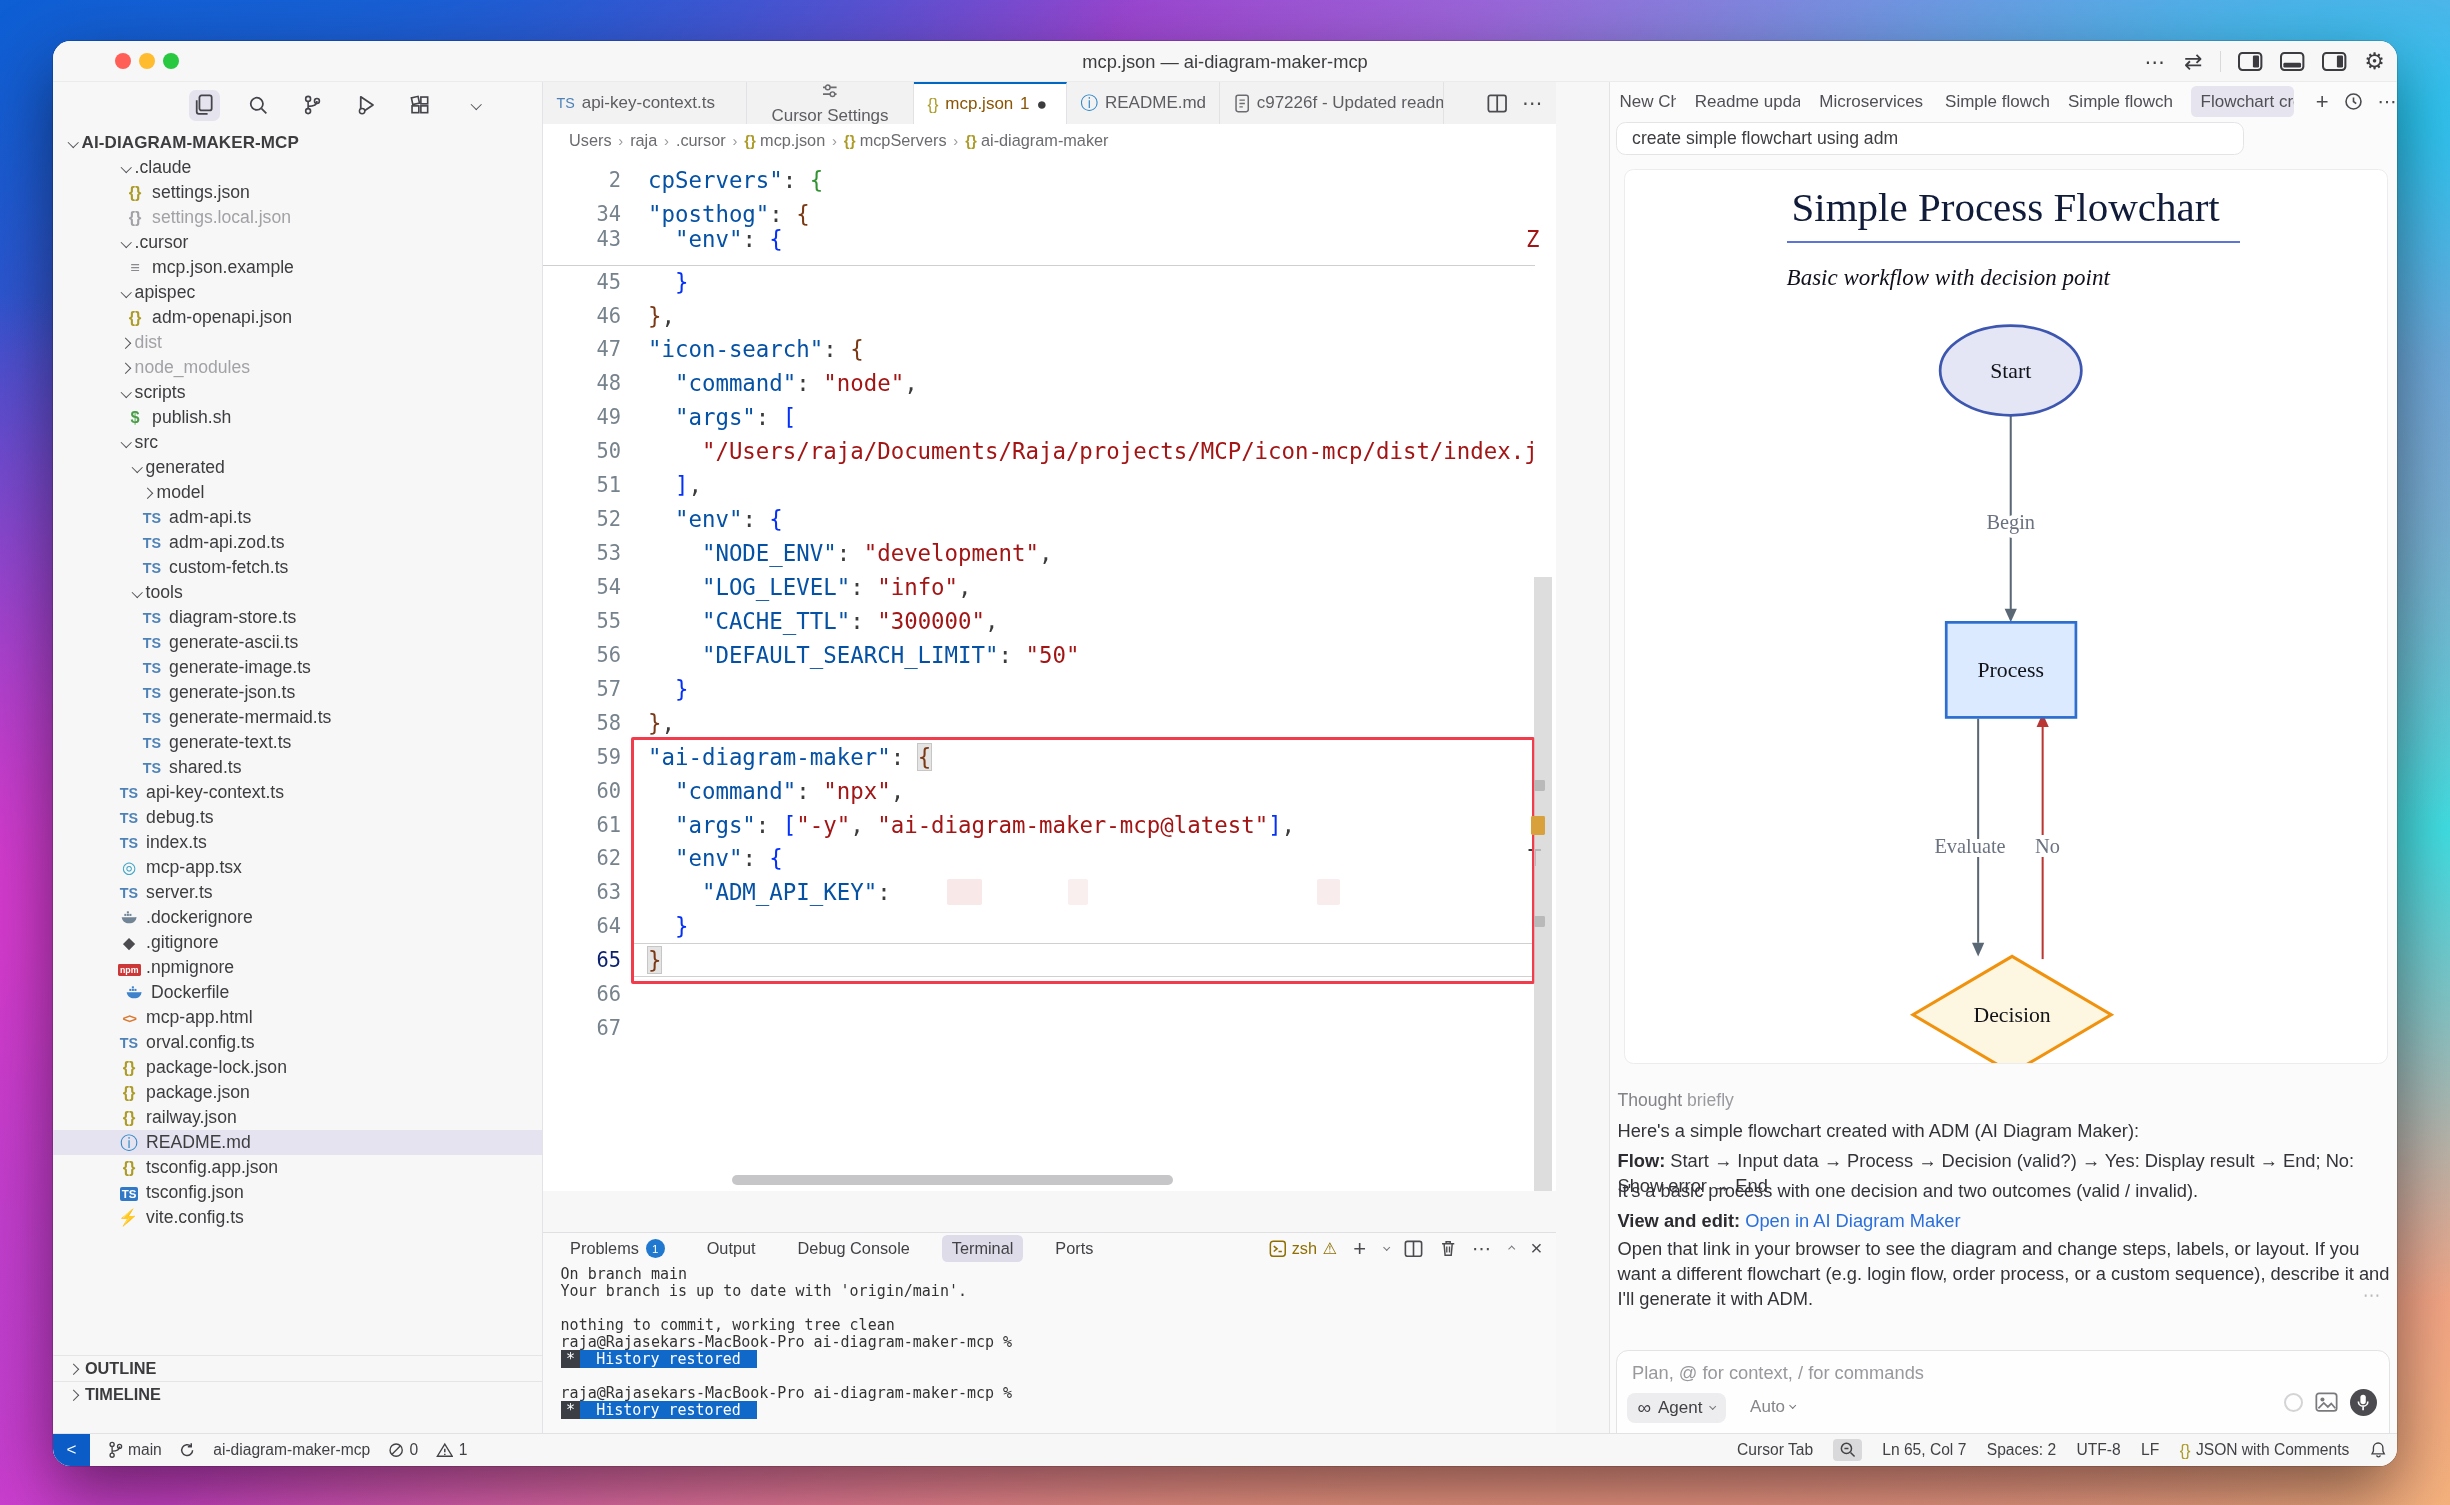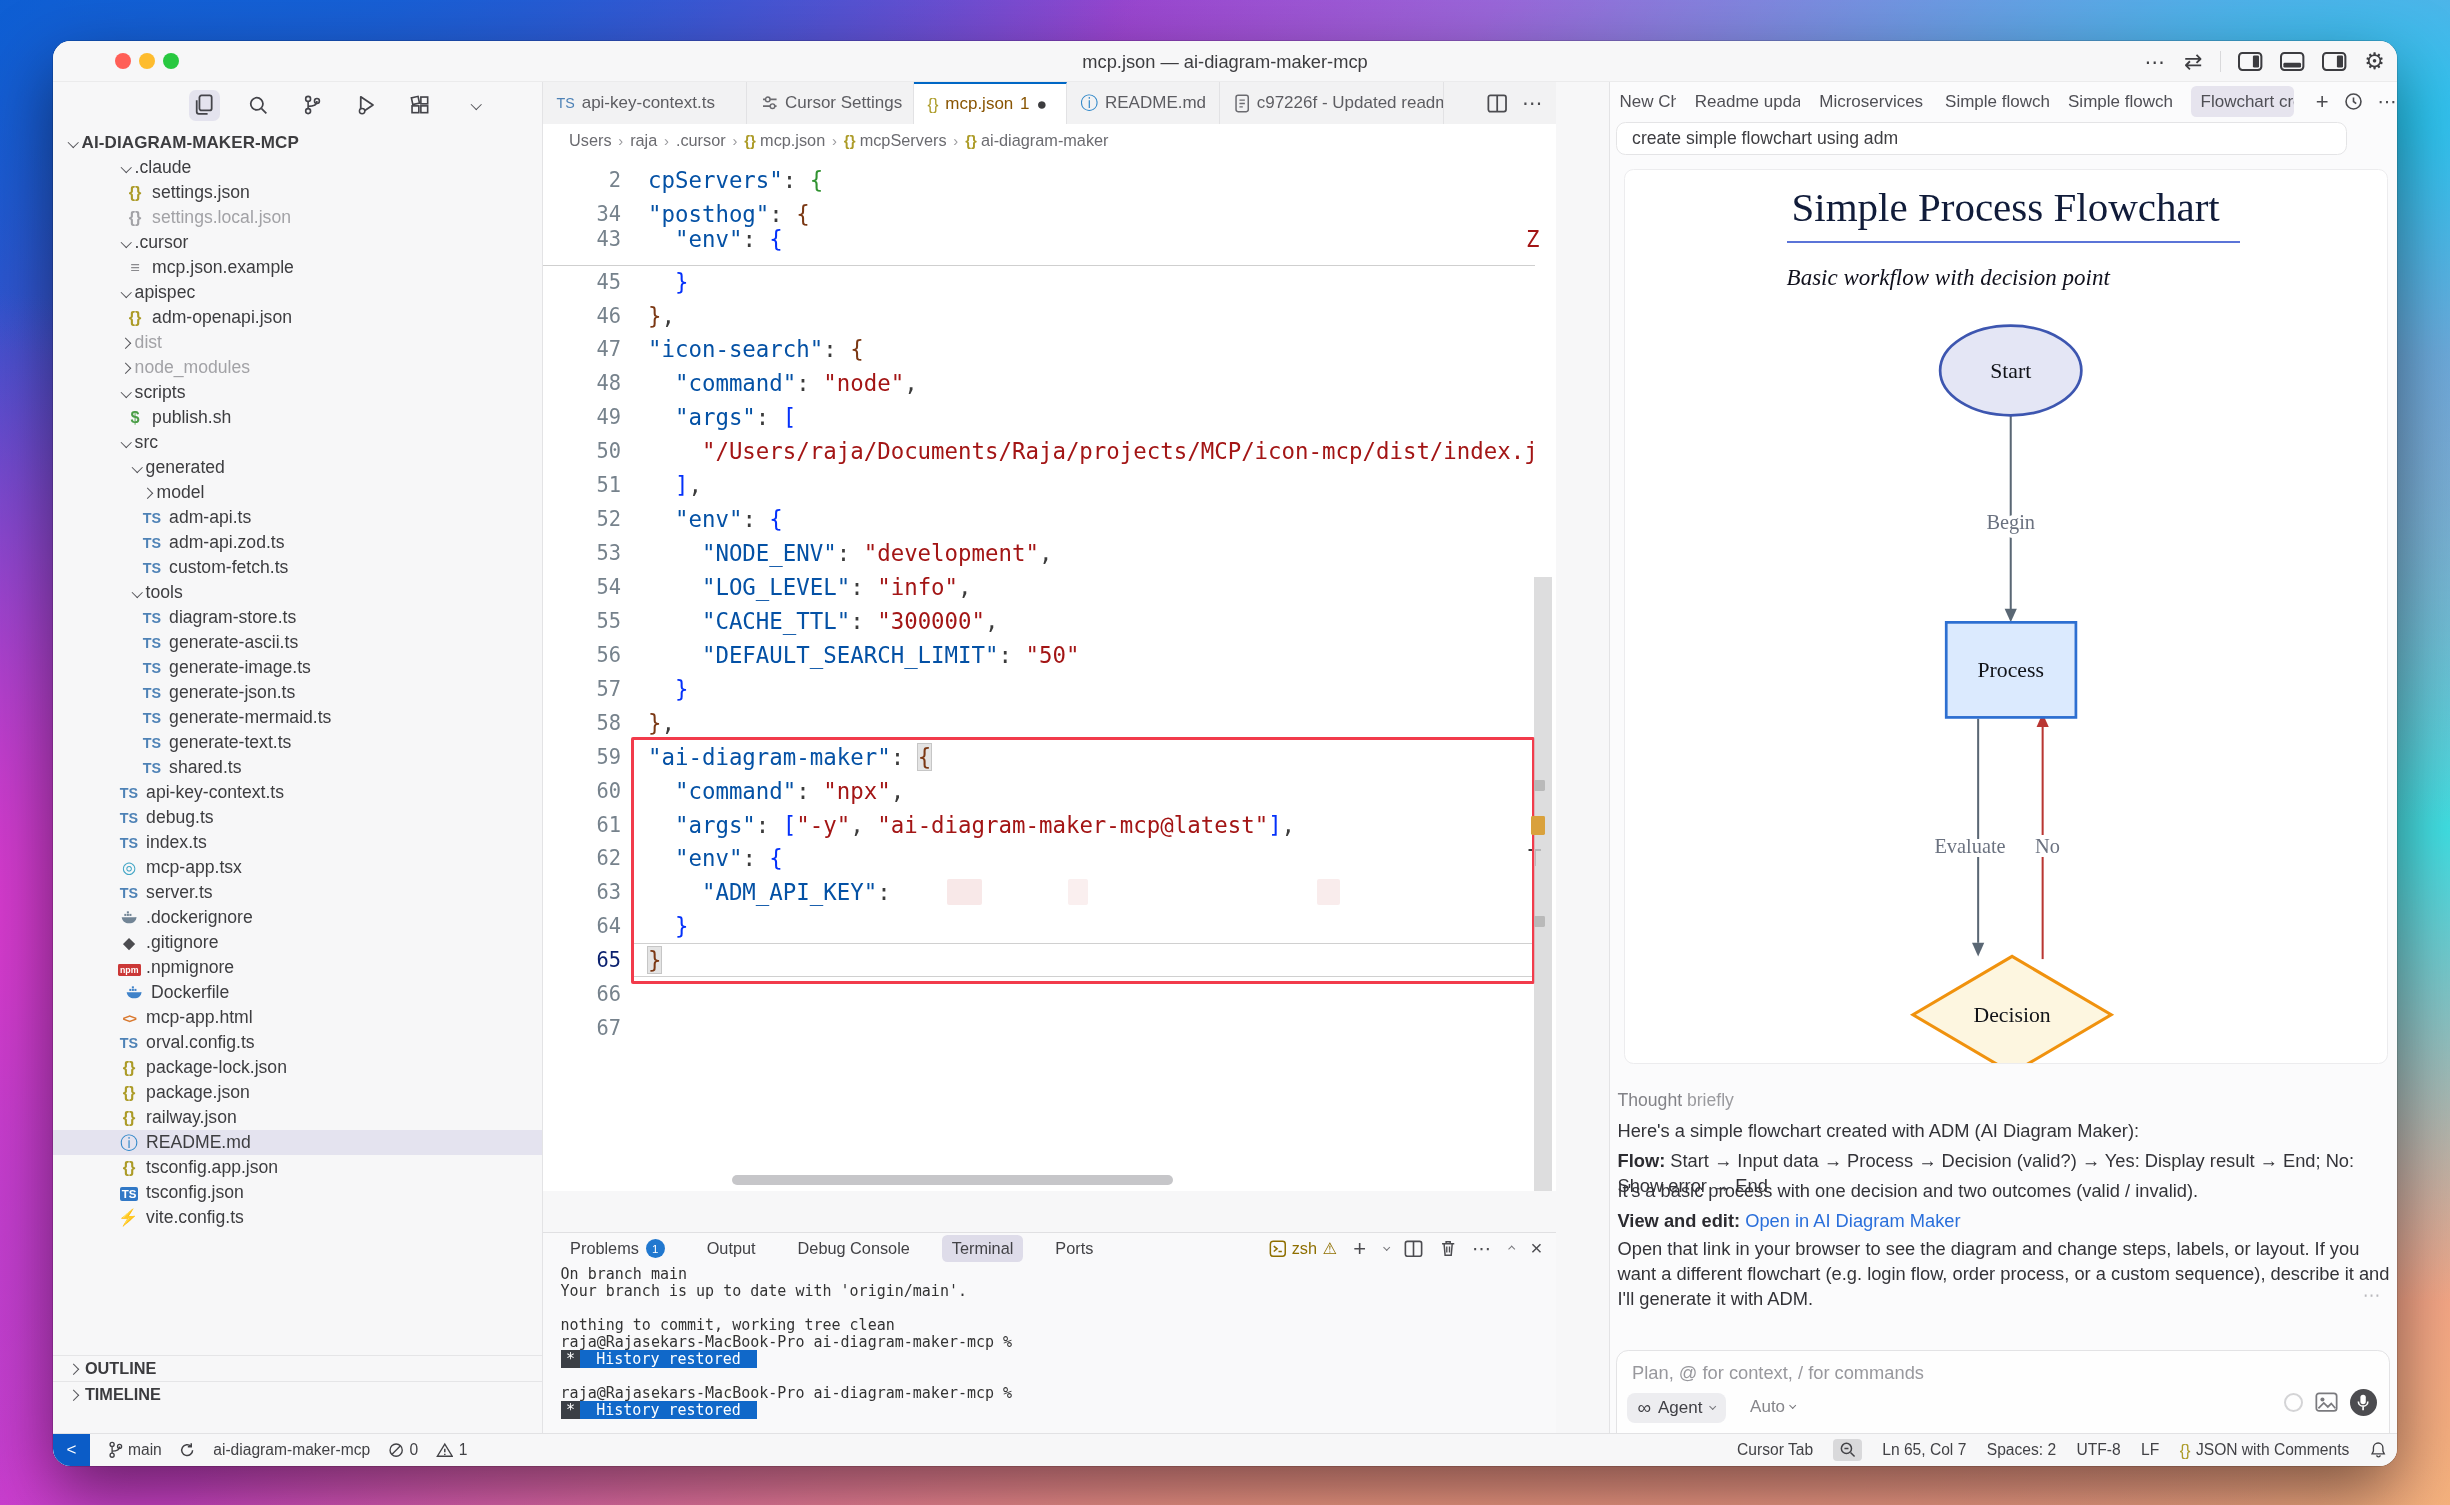--- a/index.html
+++ b/index.html
@@ -88,21 +88,21 @@
   .termout { position:absolute; left:17.6px; top:33px; right:6.8px; font-family:"DejaVu Sans Mono", monospace; font-size:15px; line-height:17px; color:#333; white-space:pre; }
   .hbadge-star { background:#3b3f45; color:#fff; padding:0 5.4px; }
   .hbadge { background:#1068c9; color:#fff; padding:0 6.8px; }
   .termhint { position:absolute; left:0; right:0; top:223px; text-align:center; font-size:15px; color:#8a8a8e; }
   
   .chat { position:absolute; left:1556px; top:41px; width:789px; bottom:33px; background:#fbfbfc; border-left:0.7px solid #e3e3e5; overflow:hidden; }
   .ctabs { position:absolute; left:0; top:0; right:0; height:39px; display:flex; align-items:center; gap:19px; padding-left:9.5px; font-size:17px; color:#4f4f55; white-space:nowrap; overflow:hidden; }
   .ctab { overflow:hidden; max-width:119px; text-overflow:clip; }
   .ctab.on { background:#e6e4ee; border-radius:5.4px; padding:5.4px 9.5px; max-width:136px; }
   .ctabicons { display:flex; align-items:center; gap:15px; color:#4c4c50; margin-left:2.7px; }
-  .bubble { position:absolute; left:6.1px; top:40px; width:731px; height:33px; background:#fff; border:1px solid #e4e4e6; border-radius:9.5px; display:flex; align-items:center; padding-left:15px; font-size:17.6px; color:#3e3e42; }
+  .bubble { position:absolute; left:6.1px; top:40px; width:628px; height:33px; background:#fff; border:1px solid #e4e4e6; border-radius:9.5px; display:flex; align-items:center; padding-left:15px; font-size:17.6px; color:#3e3e42; }
   .card { position:absolute; left:13.6px; top:87px; width:764px; height:895px; background:#fff; border:1px solid #ececee; border-radius:9.5px; overflow:hidden; }
   .dtitle { position:absolute; left:0; right:0; top:13px; text-align:center; font-family:"Liberation Serif", serif; font-size:41px; color:#111c3a; }
   .drule { position:absolute; left:162px; top:71px; width:453px; height:2px; background:#5b74d8; }
   .dsub { position:absolute; left:162px; top:95px; font-family:"Liberation Serif", serif; font-style:italic; font-size:23px; color:#10101c; }
   .dsvg { position:absolute; left:0; top:136px; }
   .thought { position:absolute; left:7.5px; top:1008px; font-size:17.6px; color:#9b9b9f; }
   .thought b { color:#828287; font-weight:400; }
   .rp { position:absolute; left:7.5px; width:774px; font-size:18.3px; color:#333338; line-height:25px; }
   .rp b { font-weight:700; color:#2b2b30; }
   .rp a { color:#2a6fdb; text-decoration:none; }
@@ -407,21 +407,21 @@
           <span class="chev right"></span>
           <span>TIMELINE</span>
         </div>
     </div>
 
     <div class="tabsrow" id="tabsrow">
         <div class="tab" style="width: 204px;">
           <span class="ic-ts">TS</span>
           <span>api-key-context.ts</span>
         </div>
-        <div class="tab" style="width: 167px;">
+        <div class="tab" style="width: 167px; flex-direction: column;">
           <span>
             <svg width="17.6" height="17.6" viewBox="0 0 26 26">
               <path d="M3 8h20M3 18h20" stroke="#6b6b70" stroke-width="2.4"></path>
               <circle cx="10" cy="8" r="3.4" fill="#f2f2f3" stroke="#6b6b70" stroke-width="2.2"></circle>
               <circle cx="17" cy="18" r="3.4" fill="#f2f2f3" stroke="#6b6b70" stroke-width="2.2"></circle>
             </svg>
           </span>
           <span>Cursor Settings</span>
         </div>
         <div class="tab on" style="width: 153px;">

